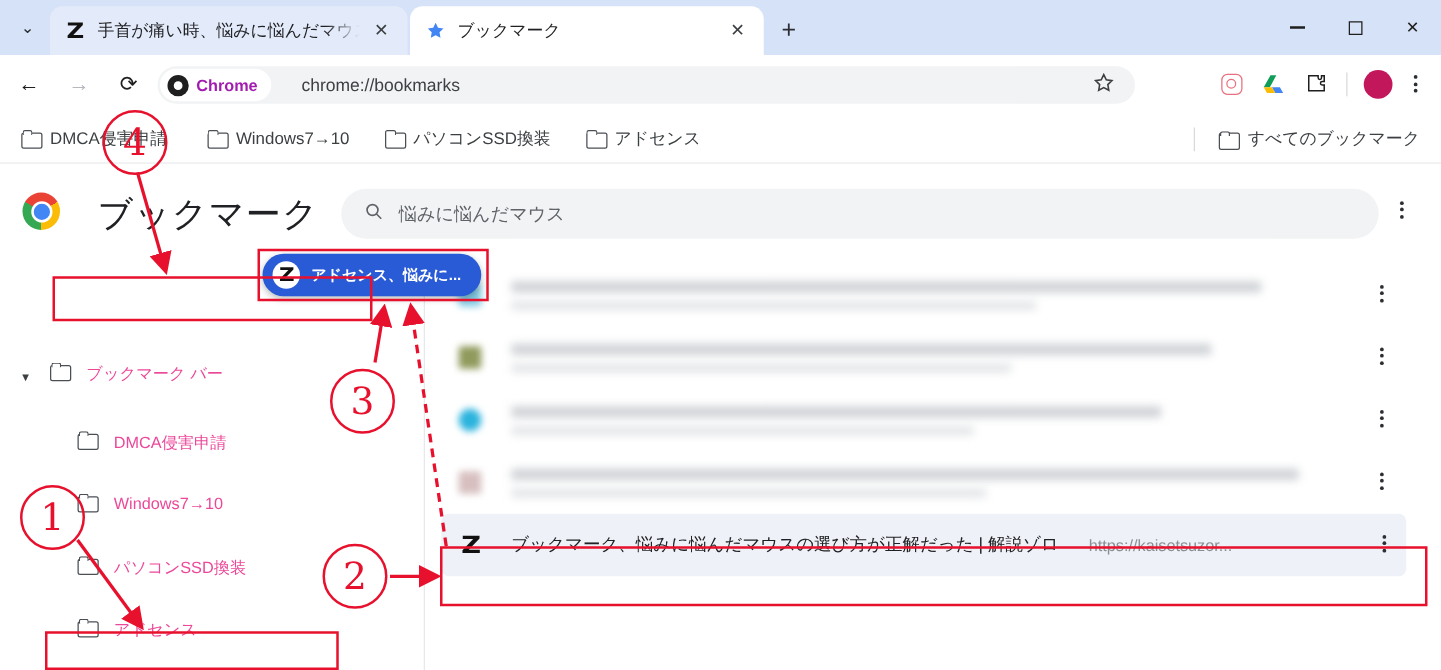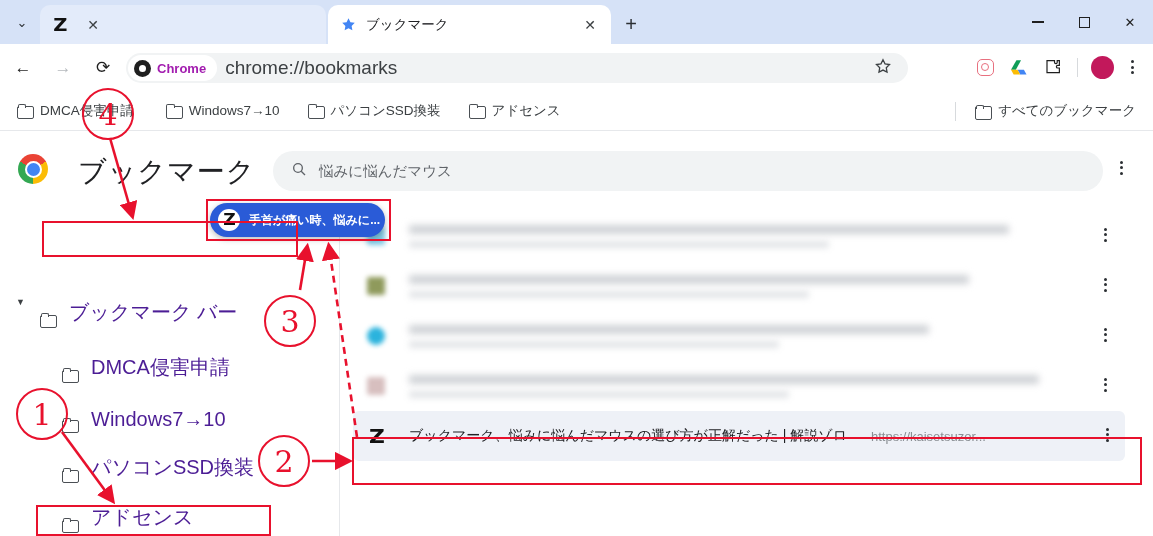--- a/index.html
+++ b/index.html
@@ -88,21 +88,21 @@
   }
   .chrome-logo {
     width: 17px; height: 17px; border-radius: 50%;
     background: #1f1f1f; position: relative;
     display: flex; align-items: center; justify-content: center;
   }
   .chrome-logo::after {
     content: ""; width: 7px; height: 7px; border-radius: 50%; background: #fff;
   }
   .chrome-chip-label { font-size: 13px; color: #a21caf; font-weight: 600; }
-  .omnibox-url { margin-left: 8px; font-size: 19px; color: #3c4043; }
+  .omnibox-url { margin-left: 24px; font-size: 14px; color: #3c4043; }
   .star-btn {
     position: absolute; left: 874px; top: 13px;
     font-size: 17px; color: #1f1f1f;
   }
   .ext-row {
     position: absolute; right: 8px; top: 7px; height: 32px;
     display: flex; align-items: center; gap: 0px;
   }
   .ext {
     width: 34px; height: 32px; display: flex; align-items: center; justify-content: center;
@@ -180,22 +180,22 @@
   .bm-search-ph { font-size: 14.5px; color: #5f6368; }
   .bm-kebab { position: absolute; left: 1120px; top: 30px; }
 
   
   .sidebar {
     position: absolute; left: 0; top: 74px; width: 340px; height: 331px;
     border-right: 1px solid #e6e8eb; background: #fff;
   }
   .side-row {
     position: absolute; left: 12px; height: 36px; width: 312px;
-    display: flex; align-items: flex-end; border-radius: 0 18px 18px 0;
-    font-size: 20px; color: #4c1d95; white-space: nowrap;
+    display: flex; align-items: flex-start; border-radius: 0 18px 18px 0;
+    font-size: 13px; color: #ec4899; white-space: nowrap;
   }
   .side-row .folder-ico { margin-right: 13px; }
   .side-arrow {
     position: absolute; left: 16px; top: 92px;
     font-size: 9px; color: #3c4043;
   }
 
   
   .bmlist {
     position: absolute; left: 341px; top: 74px; width: 812px; height: 331px;
@@ -245,20 +245,21 @@
 
 <div id="root">
 
   <div class="tabstrip">
     <div class="tab-chevron">⌄</div>
 
     <div class="tab inactive">
       <span class="tab-fav">
           <span class="zfav">Z</span>
         </span>
+      <span class="tab-title">手首が痛い時、悩みに悩んだマウス</span>
       <span class="tab-close">✕</span>
     </div>
 
     <div class="tab active">
       <span class="tab-fav">
         <svg width="15" height="15" viewBox="0 0 24 24">
             <path fill="#4285f4" d="M12 2l3.1 6.3 6.9 1-5 4.9 1.2 6.9L12 17.8 5.8 21.1 7 14.2l-5-4.9 6.9-1z"></path>
           </svg>
       </span>
       <span class="tab-title">ブックマーク</span>
@@ -482,21 +483,21 @@
           </span>
       </div>
 
     </div>
   </div>
 
   <div class="dragchip">
     <span class="dragchip-fav">
         <span class="zfav" style="font-size:15px;">Z</span>
       </span>
-    <span class="dragchip-label">手首が痛い時、悩みに...</span>
+    <span class="dragchip-label">アドセンス、悩みに...</span>
   </div>
 
   <div class="ann ann-box" style="left:42px; top:221px; width:256px; height:36px;"></div>
 
   <div class="ann ann-box" style="left:206px; top:199px; width:185px; height:42px;"></div>
 
   <div class="ann ann-box" style="left:36px; top:505px; width:235px; height:31px;"></div>
 
   <div class="ann ann-box" style="left:352px; top:437px; width:790px; height:48px;"></div>
 

